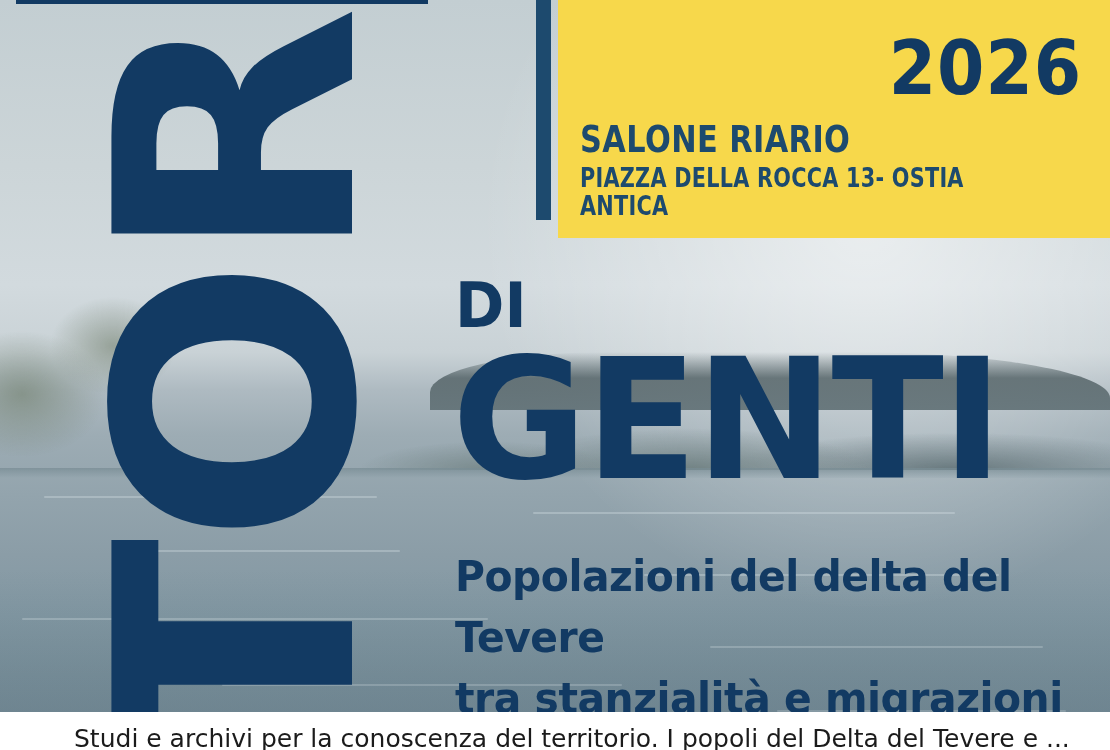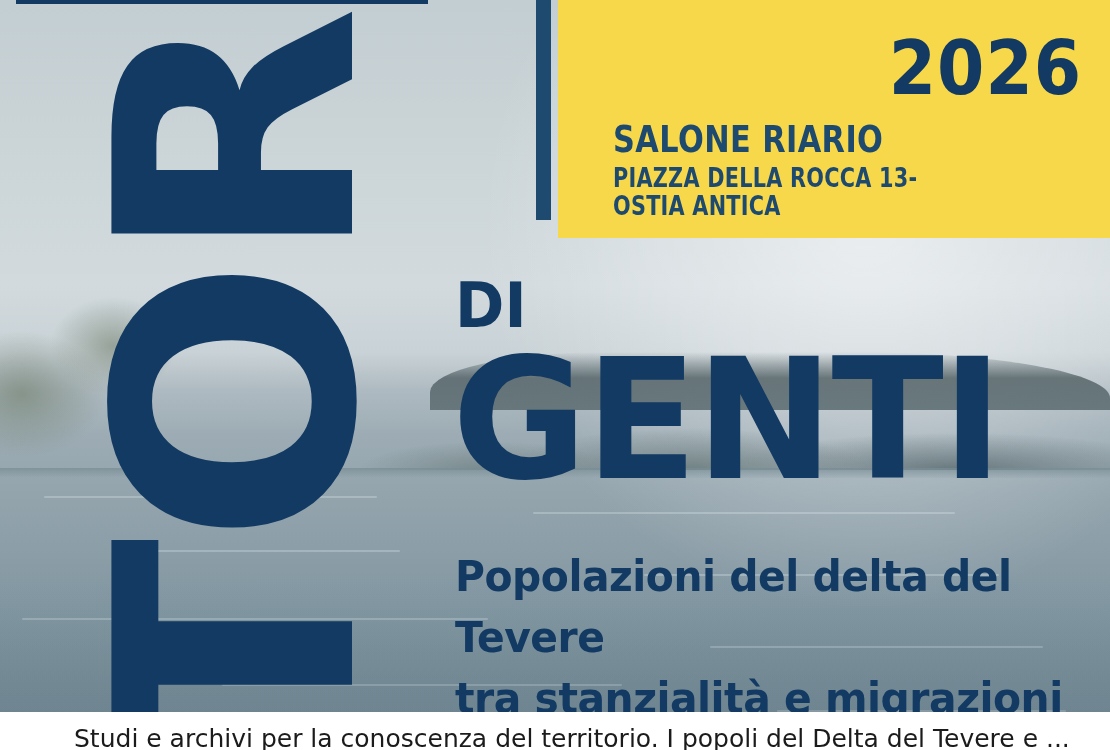--- a/index.html
+++ b/index.html
@@ -98,21 +98,21 @@
 
   
   .yellow-panel {
     position:absolute;
     left:558px; top:-120px;
     width:552px; height:358px;
     background:#f7d84b;
   }
   .yellow-inner {
     position:absolute;
-    left:55px; right:28px; bottom:18px;margin-top:48px;
+    left:22px; right:28px; bottom:18px;margin-top:48px;
   }
   .year {
     font-family:"DejaVu Sans", sans-serif;
     font-weight:bold;
     font-size:74px;
     line-height:0.95;
     letter-spacing:1px;
     color:#123a63;
     text-align:right;
     transform:scaleX(0.92);

